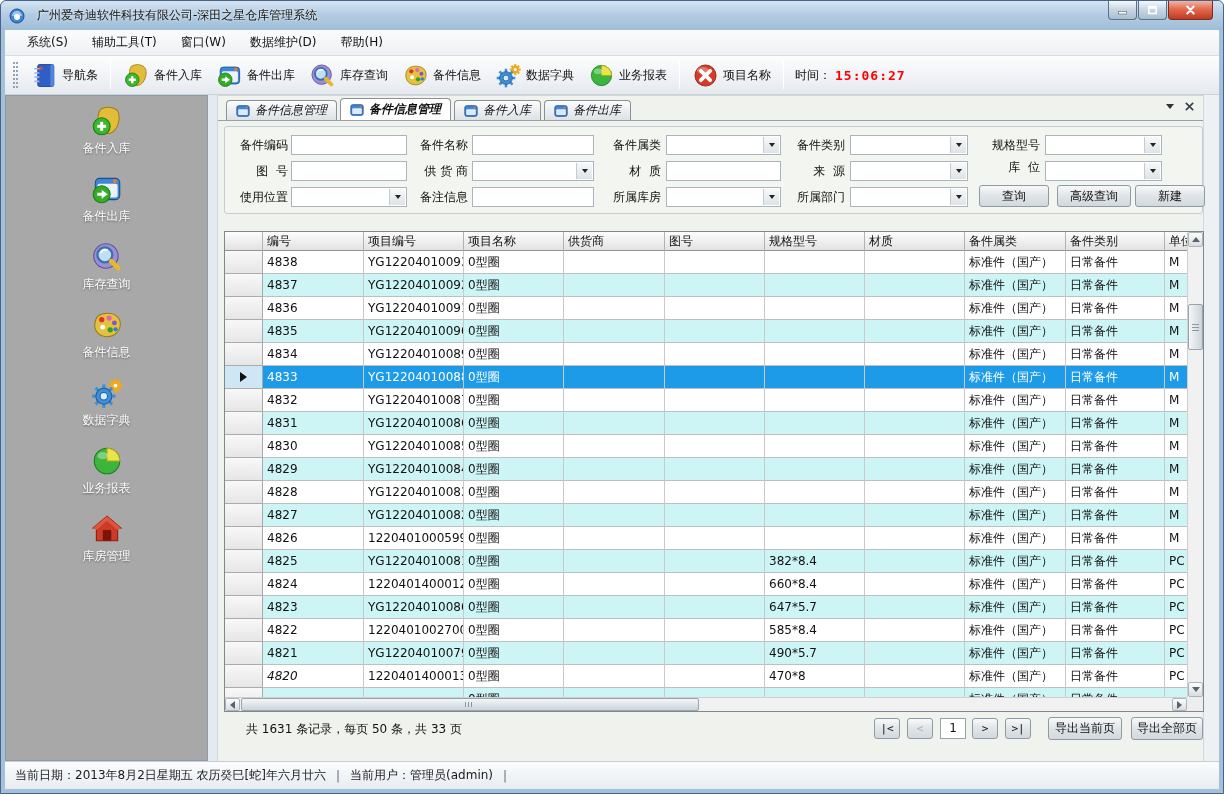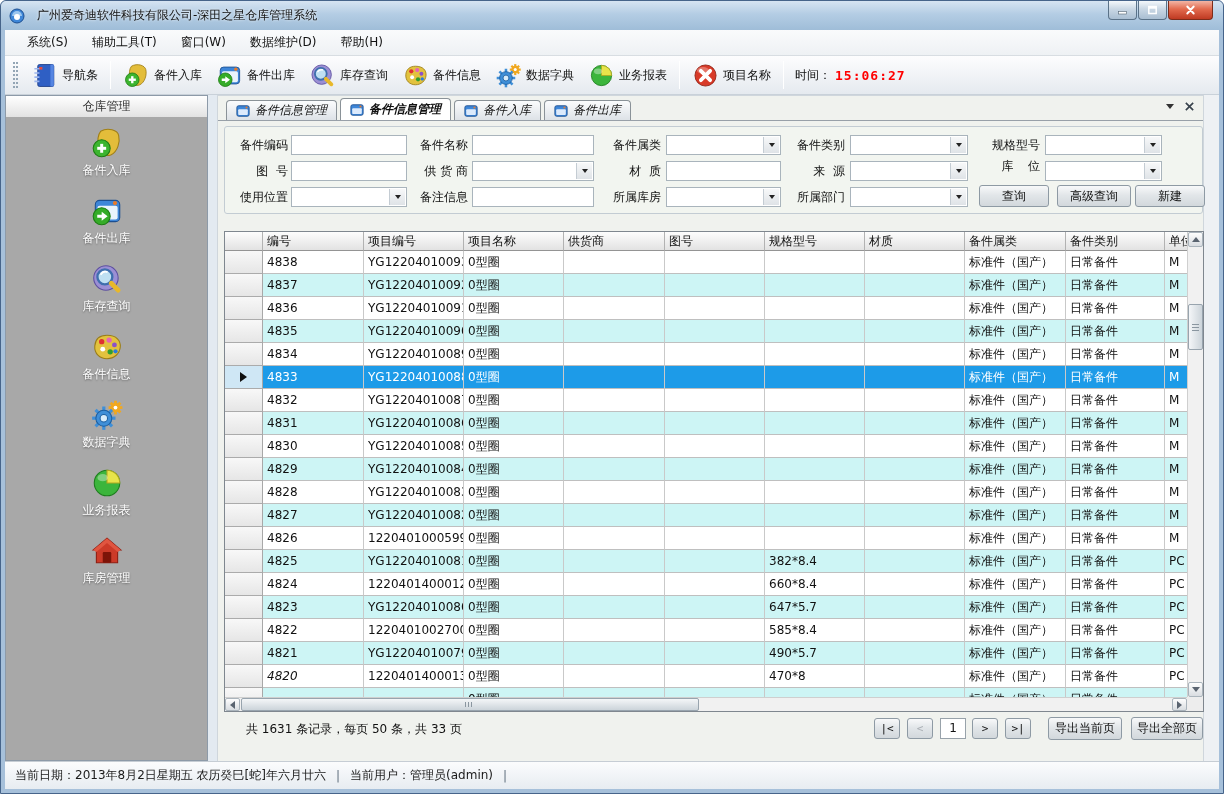--- a/index.html
+++ b/index.html
@@ -267,21 +267,20 @@
             </span>
             <span>项目名称</span>
           </div>
           <div class="tb-sep"></div>
         </div>
       <span class="tb-time-label">时间：</span>
       <span class="tb-time" id="tb-time" style="color: rgb(255, 0, 0);">15:06:27</span>
     </div>
 
     <div class="sidebar">
-      <div class="sb-section">仓库管理</div>
       <div class="sb-items" id="sb-items">
           <div class="sb-item">
             <span style="display: flex;">
               <svg viewBox="0 0 32 32">
                 <path d="M10 5 C17 1 26 4 27 9 C28.5 15 26 24 20 27 C14 29.5 9 26 8 20 C7 14 7.5 8 10 5 Z" fill="#e3bd3a" stroke="#a07f16"></path>
                 <circle cx="11" cy="21" r="8" fill="#3cb52f" stroke="#1e7d14"></circle>
                 <rect x="6.8" y="19.6" width="8.4" height="2.8" fill="#fff"></rect>
                 <rect x="9.6" y="16.8" width="2.8" height="8.4" fill="#fff"></rect>
               </svg>
             </span>
@@ -455,21 +454,21 @@
             </span>
           </div>
           <div class="fld-label" style="left: 380px; width: 56px; top: 34px;">材  质</div>
           <div class="inputbox" style="left: 441px; width: 115px; top: 34px;"></div>
           <div class="fld-label" style="left: 567px; width: 53px; top: 34px;">来  源</div>
           <div class="selectbox" style="left: 625px; width: 118px; top: 34px;">
             <span class="dd">
               <span class="dd-arrow"></span>
             </span>
           </div>
-          <div class="fld-label" style="left: 760px; width: 55px; top: 30px; font-family: Liberation Mono, monospace;">库  位</div>
+          <div class="fld-label" style="left: 760px; width: 55px; top: 30px;">库  位</div>
           <div class="selectbox" style="left: 820px; width: 117px; top: 34px;">
             <span class="dd">
               <span class="dd-arrow"></span>
             </span>
           </div>
           <div class="fld-label" style="left: 8px; width: 55px; top: 60px;">使用位置</div>
           <div class="selectbox" style="left: 66px; width: 116px; top: 60px;">
             <span class="dd">
               <span class="dd-arrow"></span>
             </span>

